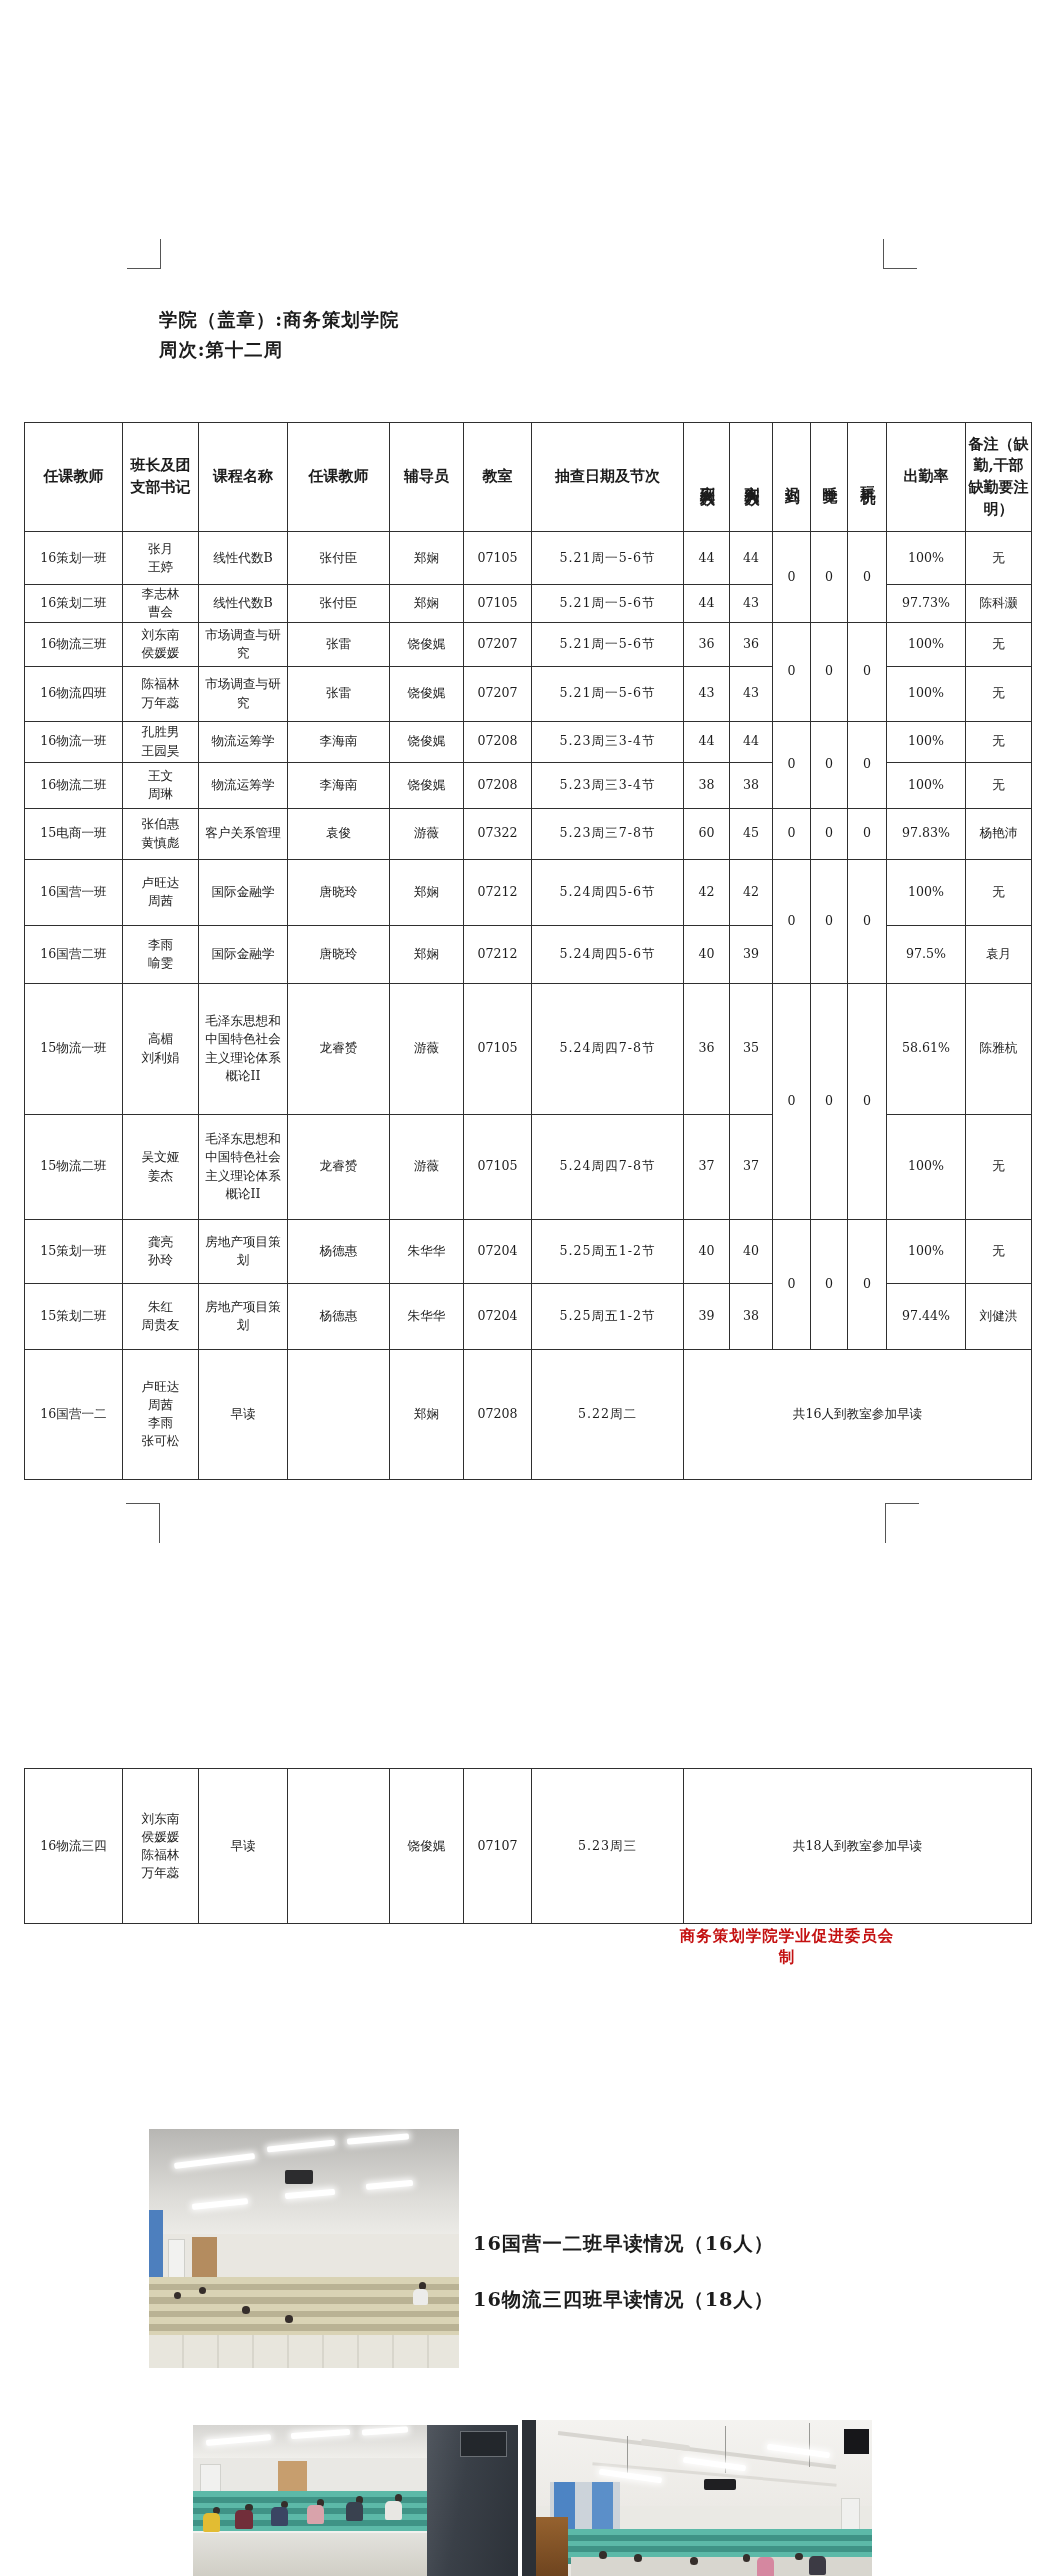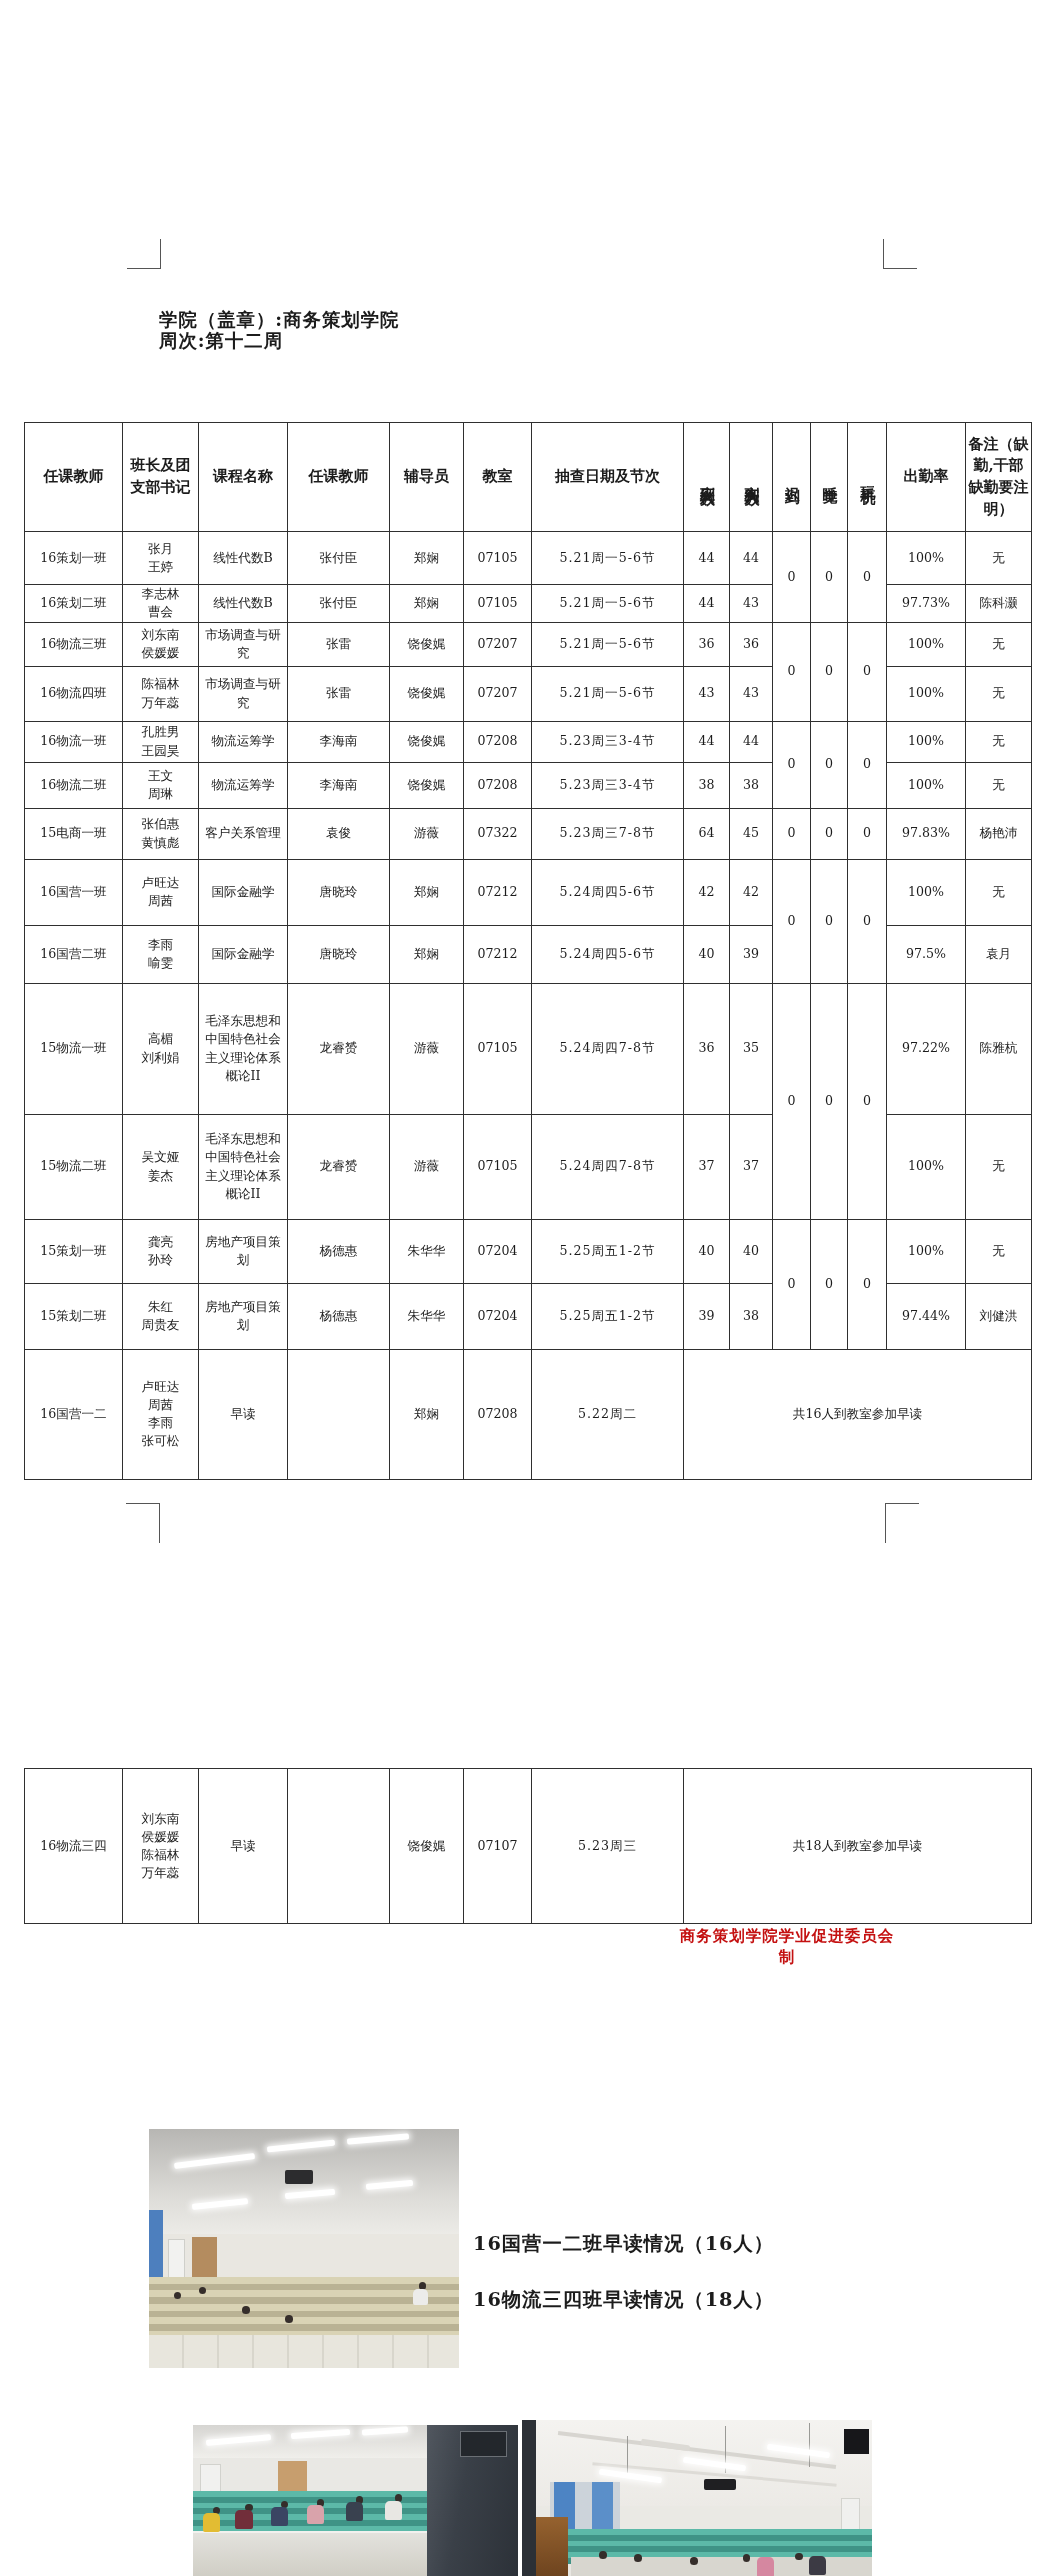--- a/index.html
+++ b/index.html
@@ -3,21 +3,21 @@
 <meta charset="utf-8">
 <style>
   html,body{margin:0;padding:0;background:#888;}
   .page{position:relative;width:1044px;height:2576px;background:#ffffff;overflow:hidden;
         font-family:"DejaVu Serif","Liberation Serif",serif;color:#1c1c1c;}
   
   .doc-title{position:absolute;left:0;top:267px;width:100%;text-align:center;
              font-size:22px;font-weight:bold;letter-spacing:2.9px;}
   .doc-line{position:absolute;left:159px;font-size:18.4px;font-weight:600;letter-spacing:1px;}
   .line-college{top:307px;}
-  .line-week{top:328px;}
+  .line-week{top:337px;}
   
   .mark{position:absolute;width:33px;height:29px;}
   .mark-tl{left:127px;top:239px;border-right:1.9px solid #555;border-bottom:1.9px solid #555;}
   .mark-tr{left:883px;top:239px;border-left:1.9px solid #555;border-bottom:1.9px solid #555;}
   .mark-bl{left:126px;top:1503px;height:39px;border-right:1.9px solid #555;border-top:1.9px solid #555;}
   .mark-br{left:885px;top:1503px;height:39px;border-left:1.9px solid #555;border-top:1.9px solid #555;}
   
   table.att{border-collapse:collapse;table-layout:fixed;position:absolute;background:#fff;
             left:24px;width:1007px;}
   table.att td,table.att th{border:1.9px solid #2f2f2f;text-align:center;vertical-align:middle;
@@ -193,21 +193,21 @@
     </tr>
     <tr style="height:51px">
       <td>15电商一班</td>
       <td class="pre">张伯惠
 黄慎彪</td>
       <td>客户关系管理</td>
       <td>袁俊</td>
       <td>游薇</td>
       <td>07322</td>
       <td class="datec">5.23周三7-8节</td>
-      <td class="num">64</td>
+      <td class="num">60</td>
       <td class="num">45</td>
       <td class="num">0</td>
       <td class="num">0</td>
       <td class="num">0</td>
       <td class="rate">97.83%</td>
       <td>杨艳沛</td>
     </tr>
     <tr style="height:66px">
       <td>16国营一班</td>
       <td class="pre">卢旺达
@@ -246,21 +246,21 @@
       <td>毛泽东思想和中国特色社会主义理论体系概论II</td>
       <td>龙睿赟</td>
       <td>游薇</td>
       <td>07105</td>
       <td class="datec">5.24周四7-8节</td>
       <td class="num">36</td>
       <td class="num">35</td>
       <td class="num" rowspan="2">0</td>
       <td class="num" rowspan="2">0</td>
       <td class="num" rowspan="2">0</td>
-      <td class="rate">97.22%</td>
+      <td class="rate">58.61%</td>
       <td>陈雅杭</td>
     </tr>
     <tr style="height:105px">
       <td>15物流二班</td>
       <td class="pre">吴文娅
 姜杰</td>
       <td>毛泽东思想和中国特色社会主义理论体系概论II</td>
       <td>龙睿赟</td>
       <td>游薇</td>
       <td>07105</td>

